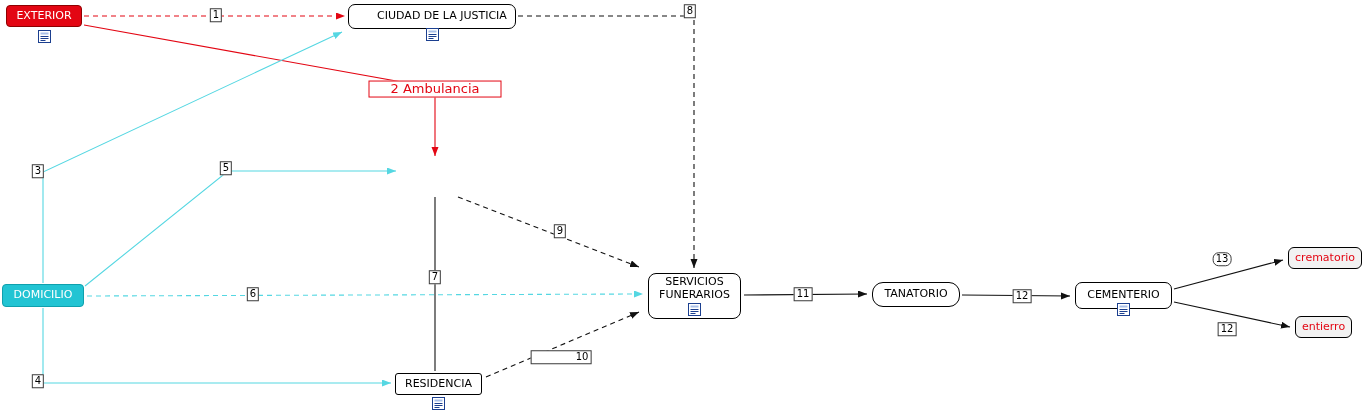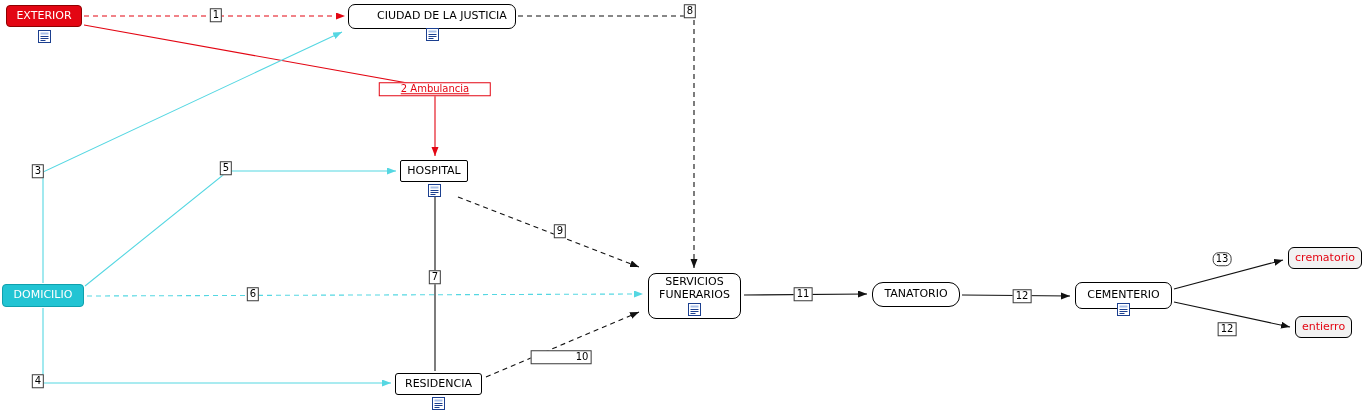--- a/index.html
+++ b/index.html
@@ -38,21 +38,21 @@
   .elabel {
     position: absolute; z-index: 4;
     transform: translate(-50%, -50%);
     background: #ffffff;
     border: 1px solid var(--labelBorder, #3a3a3a);
     color: #000;
     font-size: 10px; line-height: 1.15;
     padding: 0 2px;
     white-space: nowrap;
   }
-  .elabel.amb { color: var(--red, #e30613); border-color: var(--red, #e30613); font-size: 10px; padding: 0 21px; text-decoration: underline; }
+  .elabel.amb { color: var(--red, #e30613); border-color: var(--red, #e30613); font-size: 13px; padding: 0 21px; }
 </style>
 </head>
 <body>
 
 <div class="canvas">
 
   <svg class="edges" width="1367" height="412" viewBox="0 0 1367 412">
     <defs>
       <marker id="arr-red" markerUnits="userSpaceOnUse" markerWidth="10" markerHeight="8" refX="9" refY="3.5" orient="auto">
         <path d="M0,0 L9,3.5 L0,7 Z" fill="#e30613"></path>
@@ -99,32 +99,20 @@
     </div>
     <div class="icon" style="margin-top:-2px;">
       <svg width="13" height="14" viewBox="0 0 13 14">
           <rect x="0.5" y="1.5" width="12" height="12" fill="#fff" stroke="#1b3f8f"></rect>
           <rect x="2.5" y="3.5" width="8" height="2" fill="#a8bfe8"></rect>
           <path d="M2.5 7.5 H10.5 M2.5 9.5 H10.5 M2.5 11.5 H7.5" stroke="#1b3f8f" fill="none"></path>
         </svg>
     </div>
   </div>
 
-  <div class="node" style="left:400px; top:160px;">
-    <div class="box" style="width:68px; height:22px; border-radius:2px;">
-      <span>HOSPITAL</span>
-    </div>
-    <div class="icon" style="margin-top:1px;">
-      <svg width="13" height="14" viewBox="0 0 13 14">
-          <rect x="0.5" y="1.5" width="12" height="12" fill="#fff" stroke="#1b3f8f"></rect>
-          <rect x="2.5" y="3.5" width="8" height="2" fill="#a8bfe8"></rect>
-          <path d="M2.5 7.5 H10.5 M2.5 9.5 H10.5 M2.5 11.5 H7.5" stroke="#1b3f8f" fill="none"></path>
-        </svg>
-    </div>
-  </div>
 
   <div class="node" style="left:2px; top:284px;">
     <div class="box cyan-node" style="width:82px; height:23px; border-radius:4px;">
       <span>DOMICILIO</span>
     </div>
   </div>
 
   <div class="node" style="left:395px; top:373px;">
     <div class="box" style="width:87px; height:22px; border-radius:3px;">
       <span>RESIDENCIA</span>

